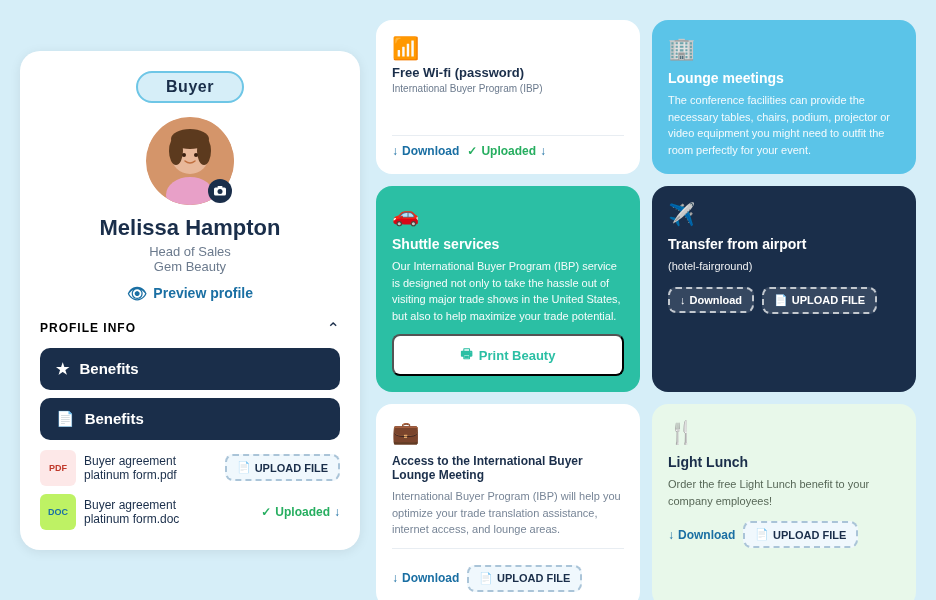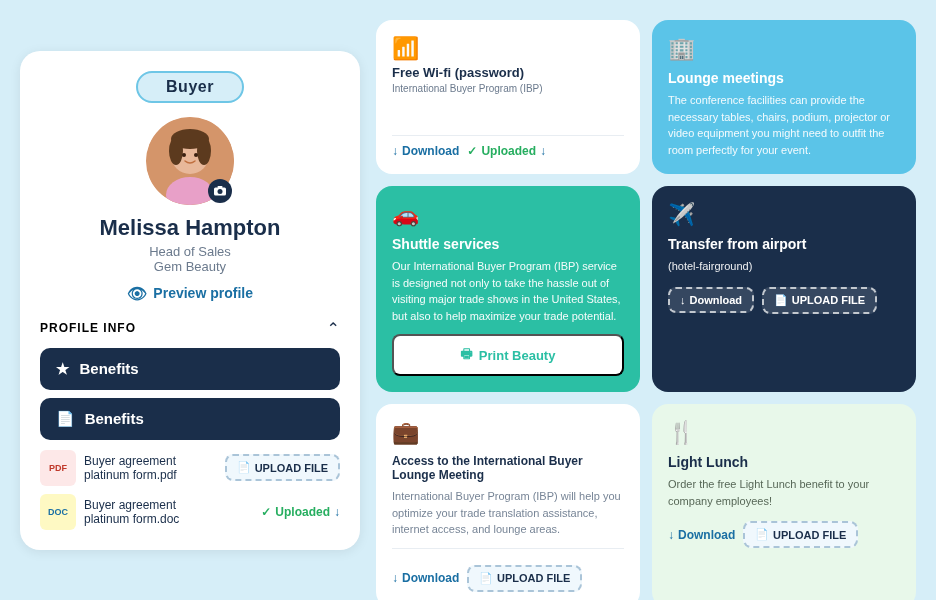--- a/index.html
+++ b/index.html
@@ -162,21 +162,21 @@
       height: 36px;
       border-radius: 6px;
       display: flex;
       align-items: center;
       justify-content: center;
       font-size: 9px;
       font-weight: 700;
       flex-shrink: 0;
     }
     .doc-icon-pdf { background: #fde8e8; color: #c0392b; }
-    .doc-icon-doc { background: #fef9c3; color: #1a6fa3; }
+    .doc-icon-doc { background: #bef264; color: #1a6fa3; }
     .doc-name {
       font-size: 12px;
       color: #1a2e4a;
       font-weight: 500;
       flex: 1;
     }
     .upload-btn {
       border: 2px dashed #aac4d8;
       background: #f0f8fd;
       border-radius: 8px;

